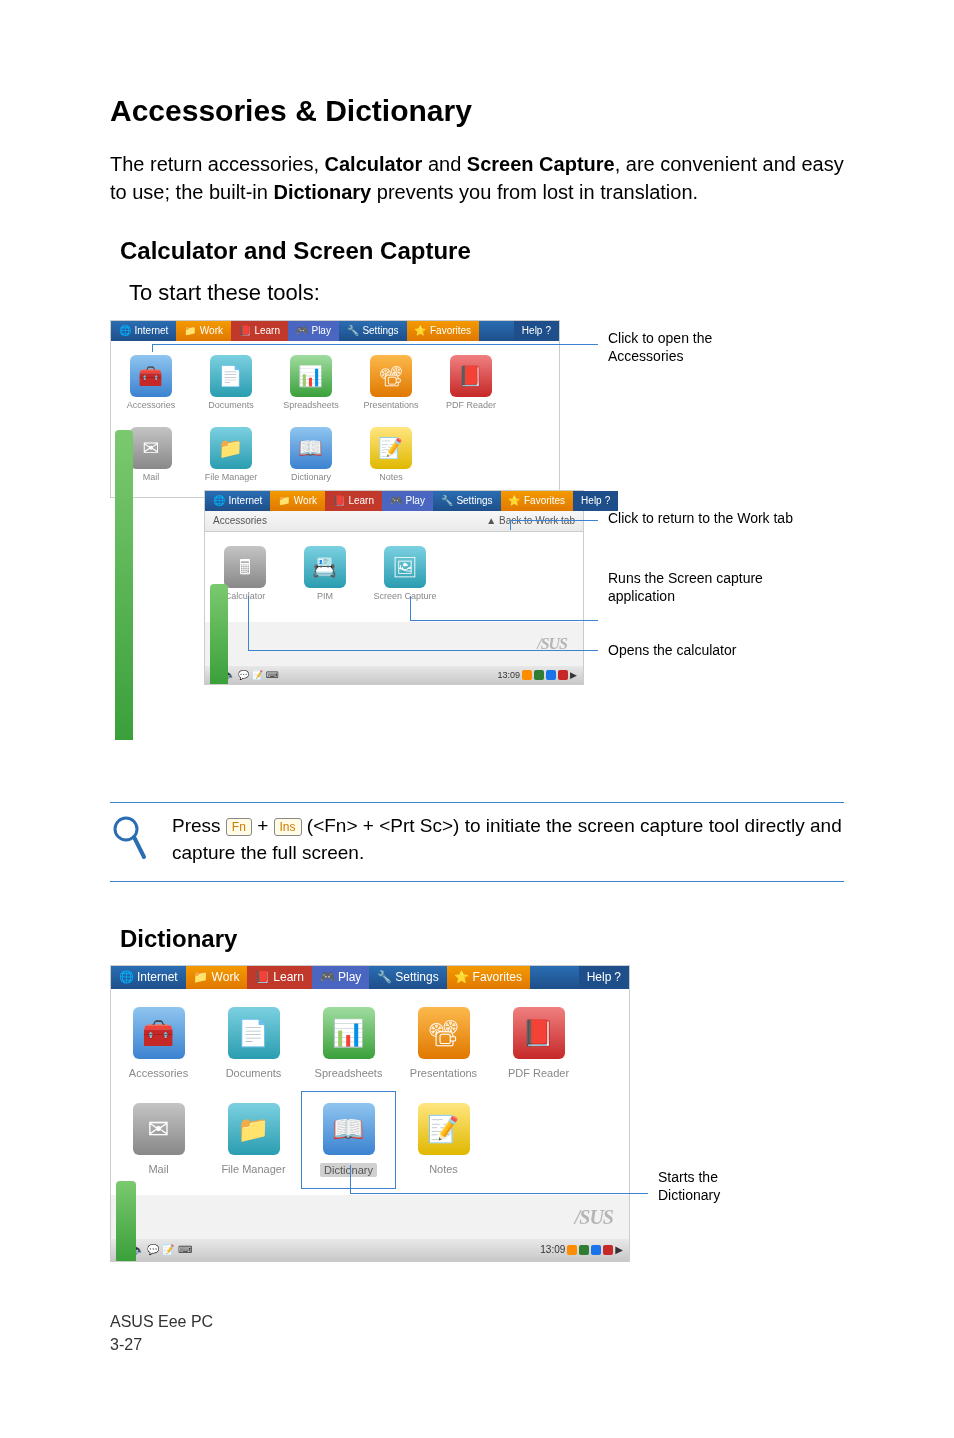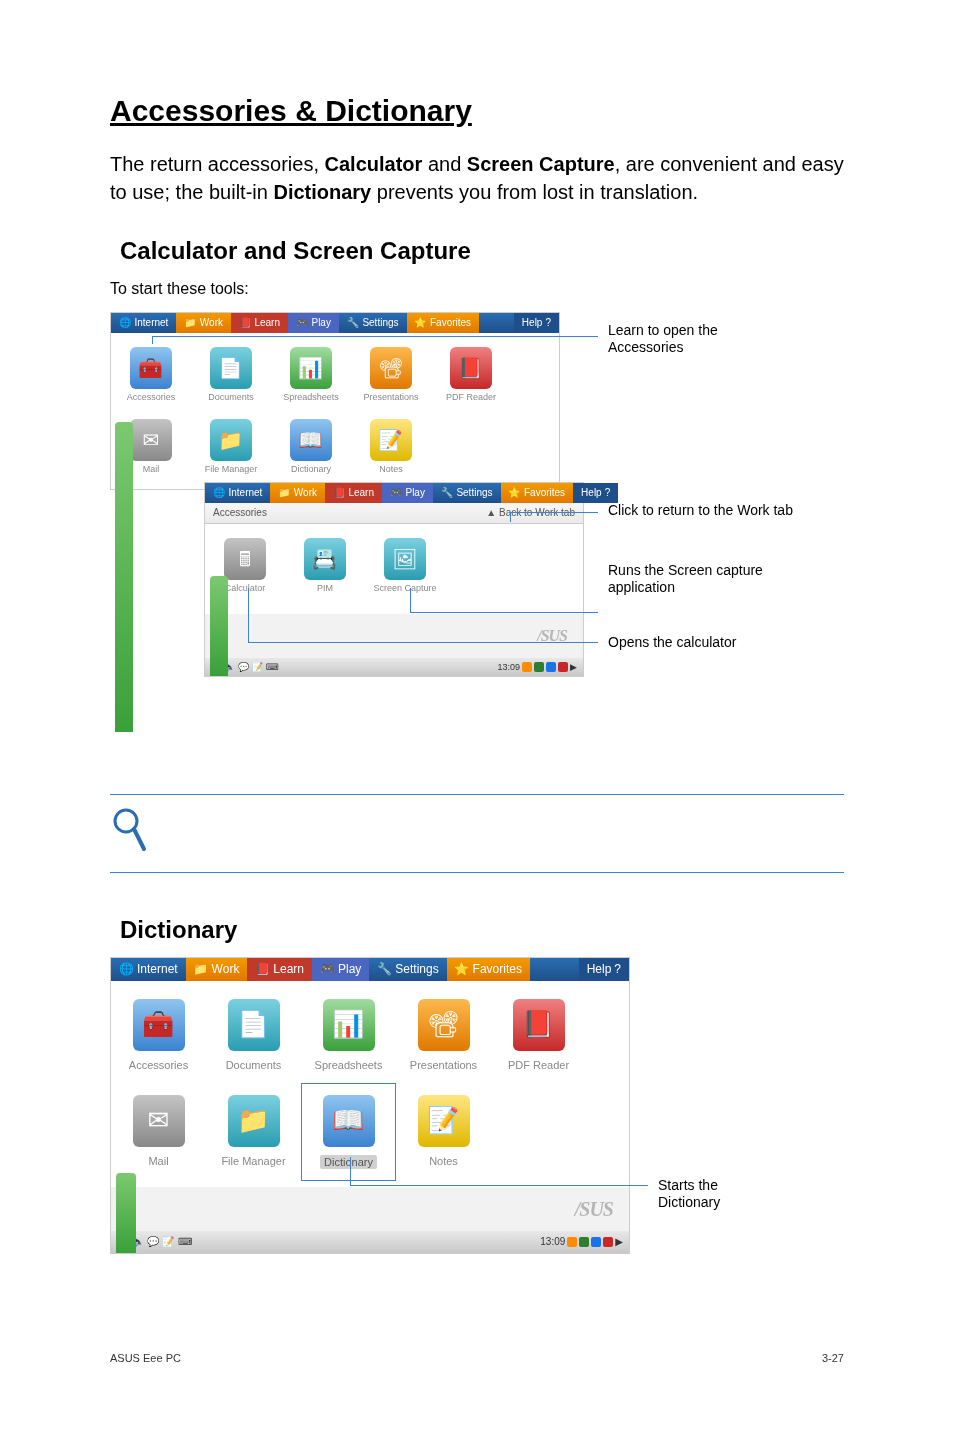--- a/index.html
+++ b/index.html
@@ -9,35 +9,35 @@
     width: 954px;
     padding: 90px 110px 60px 110px;
     color: #000;
     font-size: 18px;
     line-height: 1.4;
   }
   h1.page-title {
     font-size: 30px;
     font-weight: 700;
     margin-bottom: 18px;
-    text-decoration: underline;
   }
   p.intro {
     font-size: 20px;
     margin-bottom: 28px;
   }
   h2.section {
     font-size: 24px;
     font-weight: 700;
     margin-bottom: 10px;
     margin-left: 10px;
   }
   p.sub {
-    font-size: 16px;
+    font-size: 22px;
     margin-bottom: 12px;
+    margin-left: 19px;
   }
   .figure-wrap {
     position: relative;
     margin-bottom: 12px;
   }
   .desktop-ui {
     width: 450px;
     border: 1px solid #ccc;
     background: #e9e9e9;
     font-size: 10px;
@@ -201,23 +201,24 @@
     color:#d07a00;
     background:#fffbe6;
     vertical-align: middle;
     font-family: Arial, sans-serif;
     min-width: 18px;
     text-align: center;
   }
   .footer {
     display: flex;
     justify-content: space-between;
-    margin-top: 84px;
-    font-size: 11px;
+    margin-top: 36px;
+    font-size: 16px;
     color: #333;
+    flex-direction: column;
   }
   
   .stack {
     position: relative;
     height: 470px;
   }
   .stack .back {
     position: absolute;
     top: 0; left: 0;
   }
@@ -352,21 +353,21 @@
         </span>
       </div>
       <div class="green-arrow" style="bottom:0; width:18px; height:100px;"></div>
     </div>
 
     <div class="green-arrow" style="top:110px; height:310px; width:18px;"></div>
 
     <div class="leader v" style="left:42px; top:24px; height:8px;"></div>
     <div class="leader" style="left:42px; top:24px; width:446px;"></div>
 
-    <div class="callout" style="left:498px; top:10px; width:180px;">Learn to open the Accessories</div>
+    <div class="callout" style="left:498px; top:10px; width:180px;">Click to open the Accessories</div>
 
     <div class="leader v" style="left:400px; top:200px; height:10px;"></div>
     <div class="leader" style="left:400px; top:200px; width:88px;"></div>
     <div class="callout" style="left:498px; top:190px; width:200px;">Click to return to the Work tab</div>
 
     <div class="leader v" style="left:300px; top:276px; height:24px;"></div>
     <div class="leader" style="left:300px; top:300px; width:188px;"></div>
     <div class="callout" style="left:498px; top:250px; width:200px;">Runs the Screen capture application</div>
 
     <div class="leader v" style="left:138px; top:276px; height:54px;"></div>
@@ -374,20 +375,23 @@
     <div class="callout" style="left:498px; top:322px; width:200px;">Opens the calculator</div>
   </div>
 </div>
 
 <div class="note-row">
   <div class="note-icon">
     <svg viewBox="0 0 40 50" width="40" height="50">
       <circle cx="16" cy="16" r="11" fill="none" stroke="#2a6db3" stroke-width="3"></circle>
       <line x1="24" y1="24" x2="34" y2="44" stroke="#2a6db3" stroke-width="4" stroke-linecap="round"></line>
     </svg>
+  </div>
+  <div class="note-text">
+    <span>Press </span><span class="key">Fn</span><span> + </span><span class="key">Ins</span><span> (&lt;Fn&gt; + &lt;Prt Sc&gt;) to initiate the screen capture tool directly and capture the full screen.</span>
   </div>
 </div>
 
 <h2 class="section">Dictionary</h2>
 
 <div class="figure-wrap" style="height:310px;">
   <div class="desktop-ui large" style="position:absolute; left:0; top:0;">
     <div class="tabbar">
       <div class="tab">🌐 <span>Internet</span></div>
       <div class="tab active">📁 <span>Work</span></div>
@@ -447,19 +451,19 @@
         <span class="tray-dot blue"></span>
         <span class="tray-dot red"></span>
         <span>▶</span>
       </span>
     </div>
     <div class="green-arrow" style="bottom:0; width:20px; height:80px;"></div>
   </div>
 
   <div class="leader v" style="left:240px; top:200px; height:28px;"></div>
   <div class="leader" style="left:240px; top:228px; width:298px;"></div>
-  <div class="callout" style="left:548px; top:220px; width:120px;">Starts the Dictionary</div>
+  <div class="callout" style="left:548px; top:204px; width:120px;">Starts the Dictionary</div>
 </div>
 
 <div class="footer">
   <span>ASUS Eee PC</span>
   <span>3-27</span>
 </div>
 
 </body></html>

